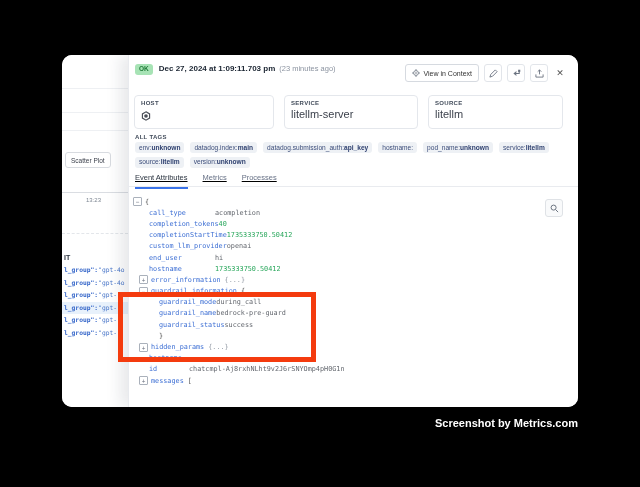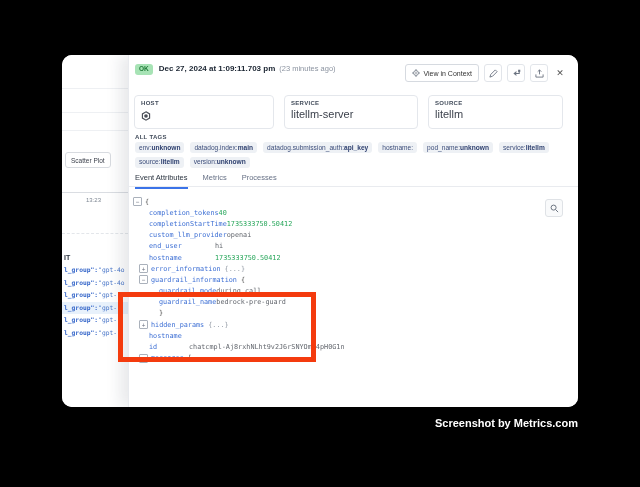--- a/index.html
+++ b/index.html
@@ -64,21 +64,21 @@
   .card.c1{width:126px;}.card.c2{width:120px;}.card.c3{width:121px;}
   .card-label{font-size:6px;font-weight:bold;letter-spacing:.3px;color:#414b5a;}
   .card-value{font-size:11px;color:#3a3f4a;margin-top:2px;}
   .hex-icon{margin-top:1px;color:#4a4f57;}
   
   .all-tags-label{position:absolute;left:6px;top:79px;font-size:6px;font-weight:bold;letter-spacing:.3px;color:#414b5a;}
   .tags-list{position:absolute;left:6px;right:14px;top:87px;display:flex;flex-wrap:wrap;gap:4px 6px;}
   .tag{background:#eef1f5;border-radius:3px;padding:1.5px 4px;font-size:6.6px;color:#3c4d7a;line-height:1.2;white-space:nowrap;}
   .tag b{font-weight:bold;color:#2f4170;}
   
-  .tabs{position:absolute;left:6px;top:118px;display:flex;gap:15px;}
+  .tabs{position:absolute;left:6px;top:118px;display:flex;gap:15px;text-decoration:underline;}
   .tab{font-size:7.5px;color:#667085;padding-bottom:5px;}
   .tab.active{color:#2b3440;border-bottom:2px solid #3b73e8;}
   .tabs-divider{position:absolute;left:0;right:0;top:131px;border-bottom:1px solid #e9ebef;}
   
   .tree{position:absolute;left:0;right:0;top:141px;bottom:0;overflow:hidden;
     font-family:"DejaVu Sans Mono",monospace;font-size:6.8px;}
   .trow{height:11.2px;display:flex;align-items:center;white-space:nowrap;}
   .ind0{padding-left:6px;}.ind1{padding-left:20px;}.ind2{padding-left:30px;}
   .trow.has-toggle.ind0{padding-left:4px;}
   .trow.has-toggle.ind1{padding-left:10px;}
@@ -209,20 +209,24 @@
       <span class="tab">Processes</span>
     </div>
     <div class="tabs-divider"></div>
 
     <div class="tree">
         <div class="trow ind0 has-toggle">
           <span class="toggle">−</span>
           <span class="tval brace">{</span>
         </div>
         <div class="trow ind1">
+          <span class="tkey">call_type</span>
+          <span class="tval string">acompletion</span>
+        </div>
+        <div class="trow ind1">
           <span class="tkey">completion_tokens</span>
           <span class="tval number">40</span>
         </div>
         <div class="trow ind1">
           <span class="tkey">completionStartTime</span>
           <span class="tval number">1735333750.50412</span>
         </div>
         <div class="trow ind1">
           <span class="tkey">custom_llm_provider</span>
           <span class="tval string">openai</span>
@@ -245,20 +249,24 @@
           <span class="tkey inline">guardrail_information</span>
           <span class="tval brace">{</span>
         </div>
         <div class="trow ind2">
           <span class="tkey">guardrail_mode</span>
           <span class="tval string">during_call</span>
         </div>
         <div class="trow ind2">
           <span class="tkey">guardrail_name</span>
           <span class="tval string">bedrock-pre-guard</span>
+        </div>
+        <div class="trow ind2">
+          <span class="tkey">guardrail_status</span>
+          <span class="tval string">success</span>
         </div>
         <div class="trow ind2">
           <span class="tval brace">}</span>
         </div>
         <div class="trow ind1 has-toggle">
           <span class="toggle">+</span>
           <span class="tkey inline">hidden_params</span>
           <span class="tval collapsed">{...}</span>
         </div>
         <div class="trow ind1">

